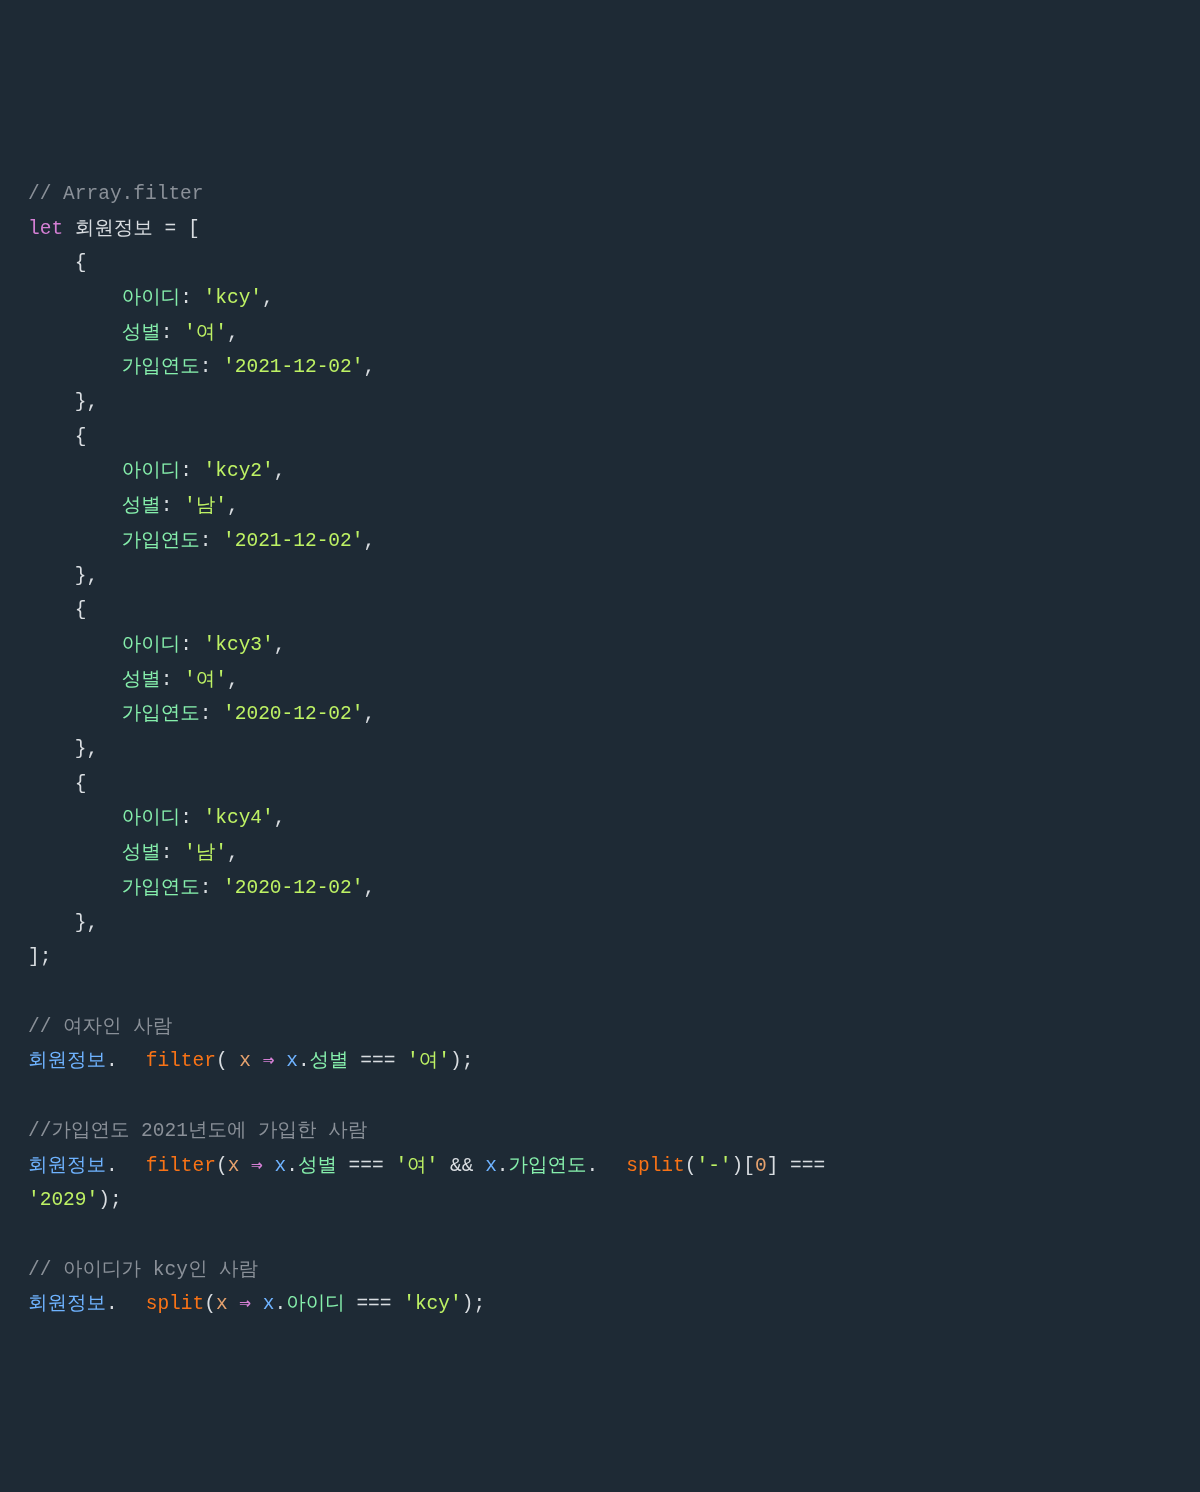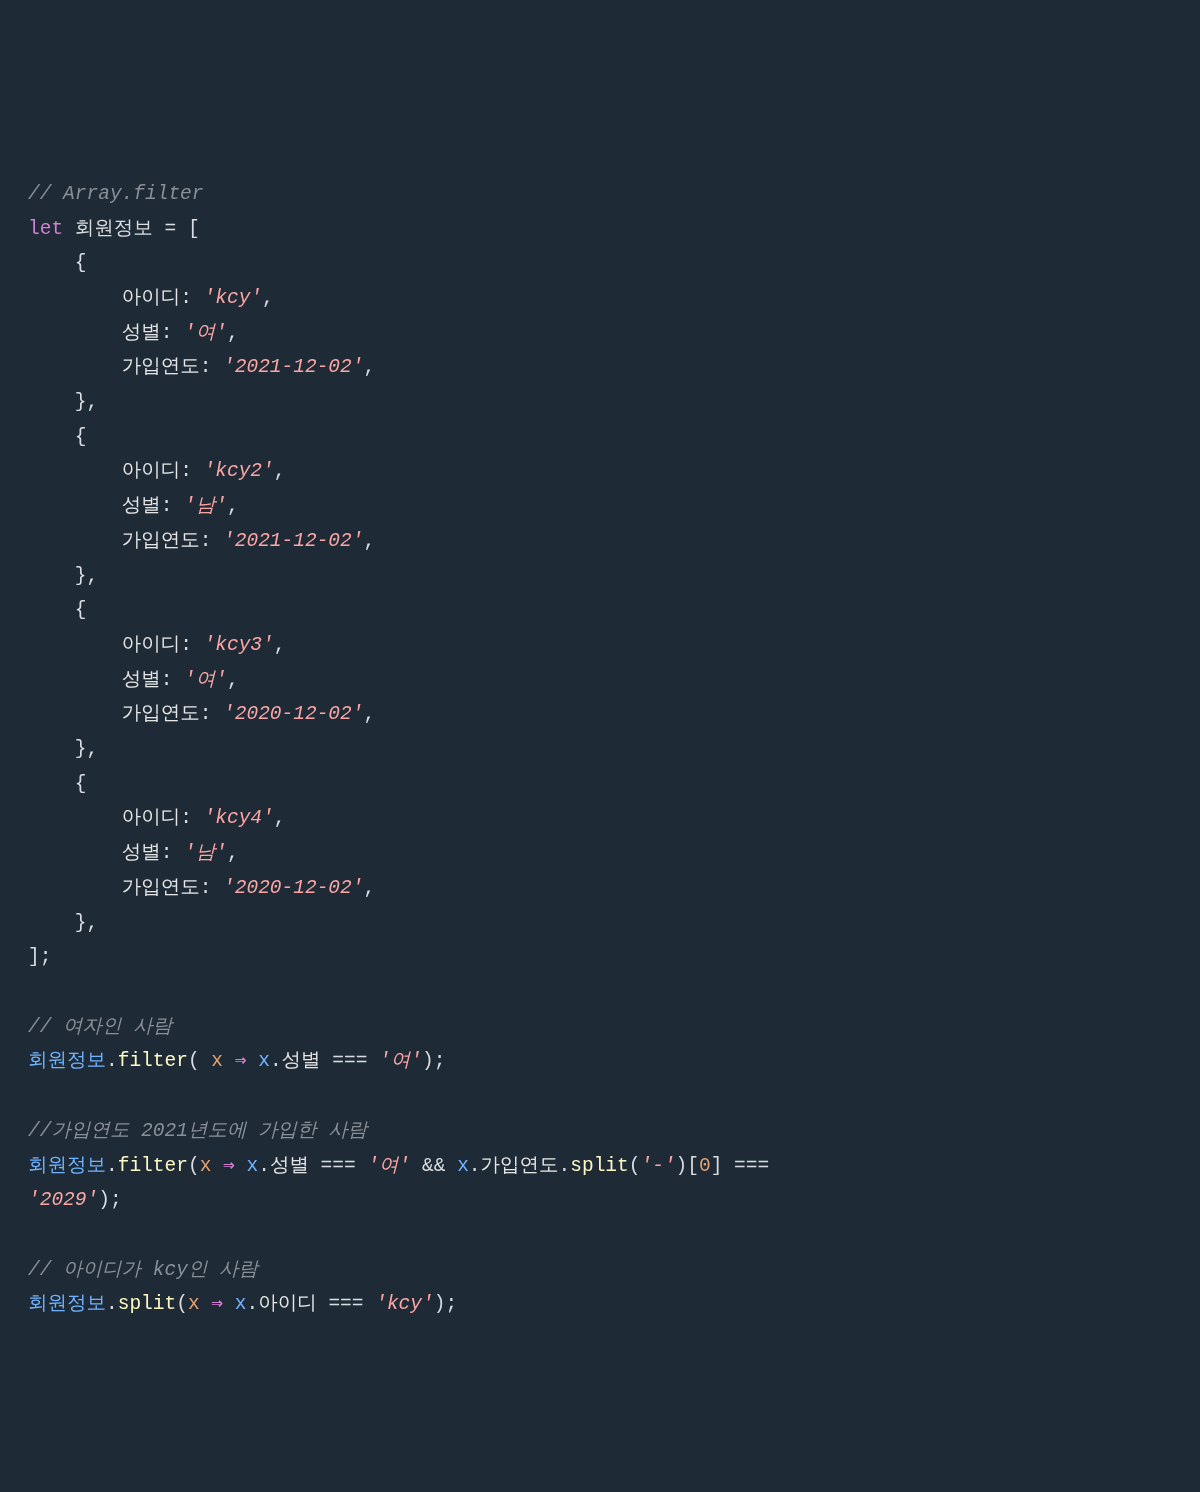--- a/index.html
+++ b/index.html
@@ -6,26 +6,26 @@
   body {
     background: #1e2a35;
     font-family: 'Menlo', 'Consolas', 'Courier New', monospace;
     font-size: 19.5px;
     line-height: 1.78;
     color: #d9dde1;
     padding: 38px 28px;
     white-space: pre;
     overflow-x: auto;
   }
-  .cmt { color: #8a9098; font-style: italic; }
+  .cmt { color: #8a9098; }
   .kw  { color: #d47fd4; text-align: right; }
   .var { color: #d9dde1; }
-  .prop{ color: #e5e5e5; margin-top: 33px; }
-  .str { color: #fca5a5; font-style: italic; }
-  .fn  { color: #fef9c3; }
+  .prop{ color: #86efac; margin-top: 33px; }
+  .str { color: #bef264; }
+  .fn  { color: #f97316; margin-left: 28px; }
   .pn  { color: #d9dde1; }
   .num { color: #e6a26e; }
   .op  { color: #d9dde1; }
   .id  { color: #6fb3ff; }
   .param{ color: #e6a26e; }
   .arrow{ color: #d47fd4; font-weight: bold; }
 </style>
 </head>
 <body>
 

